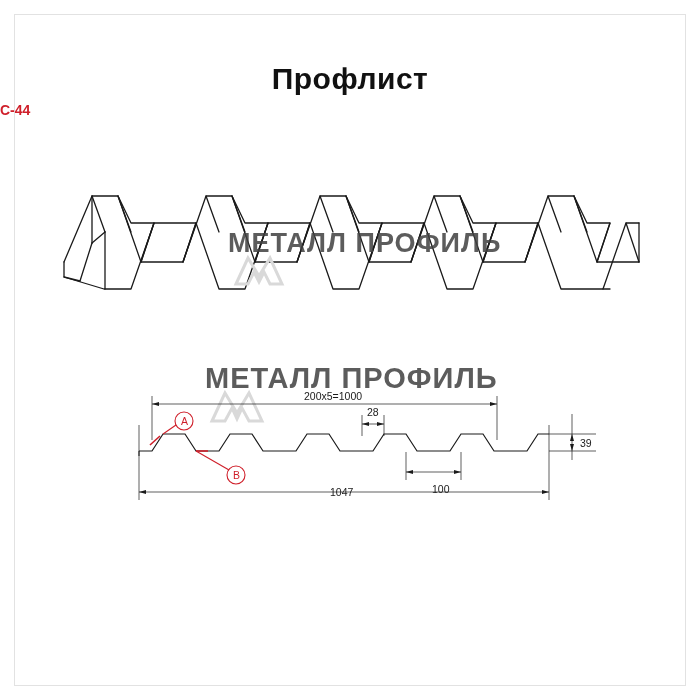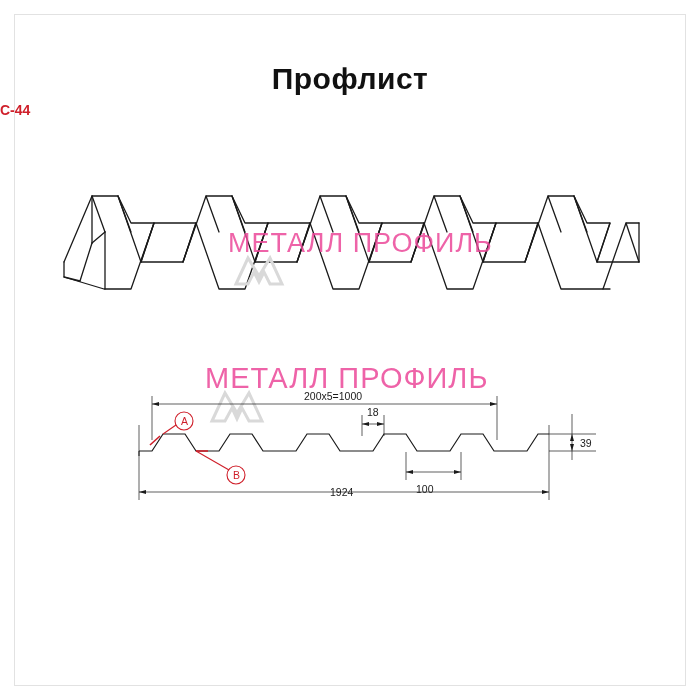--- a/index.html
+++ b/index.html
@@ -65,22 +65,22 @@
     position: absolute;
     left: 0;
     top: 0;
     width: 700px;
     height: 700px;
   }
   .wm {
     position: absolute;
     pointer-events: none;
     user-select: none;
-    font-weight: normal;
-    color: #ec4899;
+    font-weight: bold;
+    color: #404040;
     opacity: 0.85;
     white-space: nowrap;
   }
   .wm1 {
     left: 228px;
     top: 228px;
     font-size: 27px;
     letter-spacing: 1px;
   }
   .wm2 {
@@ -288,22 +288,22 @@
       <circle cx="184" cy="421" r="9"></circle>
       <line x1="176" y1="425" x2="163" y2="434"></line>
       <circle cx="236" cy="475" r="9"></circle>
       <line x1="229" y1="470" x2="196" y2="451"></line>
       <path d="M150 445 L160 436" stroke-width="1.6"></path>
       <path d="M196 451 L208 451" stroke-width="1.6"></path>
     </g>
   </svg>
 
   <div class="dim-label" style="left:304px; top:390px;">200х5=1000</div>
-  <div class="dim-label" style="left:367px; top:406px;">18</div>
-  <div class="dim-label" style="left:330px; top:486px;">1924</div>
-  <div class="dim-label" style="left:416px; top:483px;">100</div>
+  <div class="dim-label" style="left:367px; top:406px;">28</div>
+  <div class="dim-label" style="left:330px; top:486px;">1047</div>
+  <div class="dim-label" style="left:432px; top:483px;">100</div>
   <div class="dim-label" style="left:580px; top:437px;">39</div>
 
   <div class="callout-label" style="left:181px; top:415px;">A</div>
   <div class="callout-label" style="left:233px; top:469px;">B</div>
 
 
 </div>
 
 </body></html>

